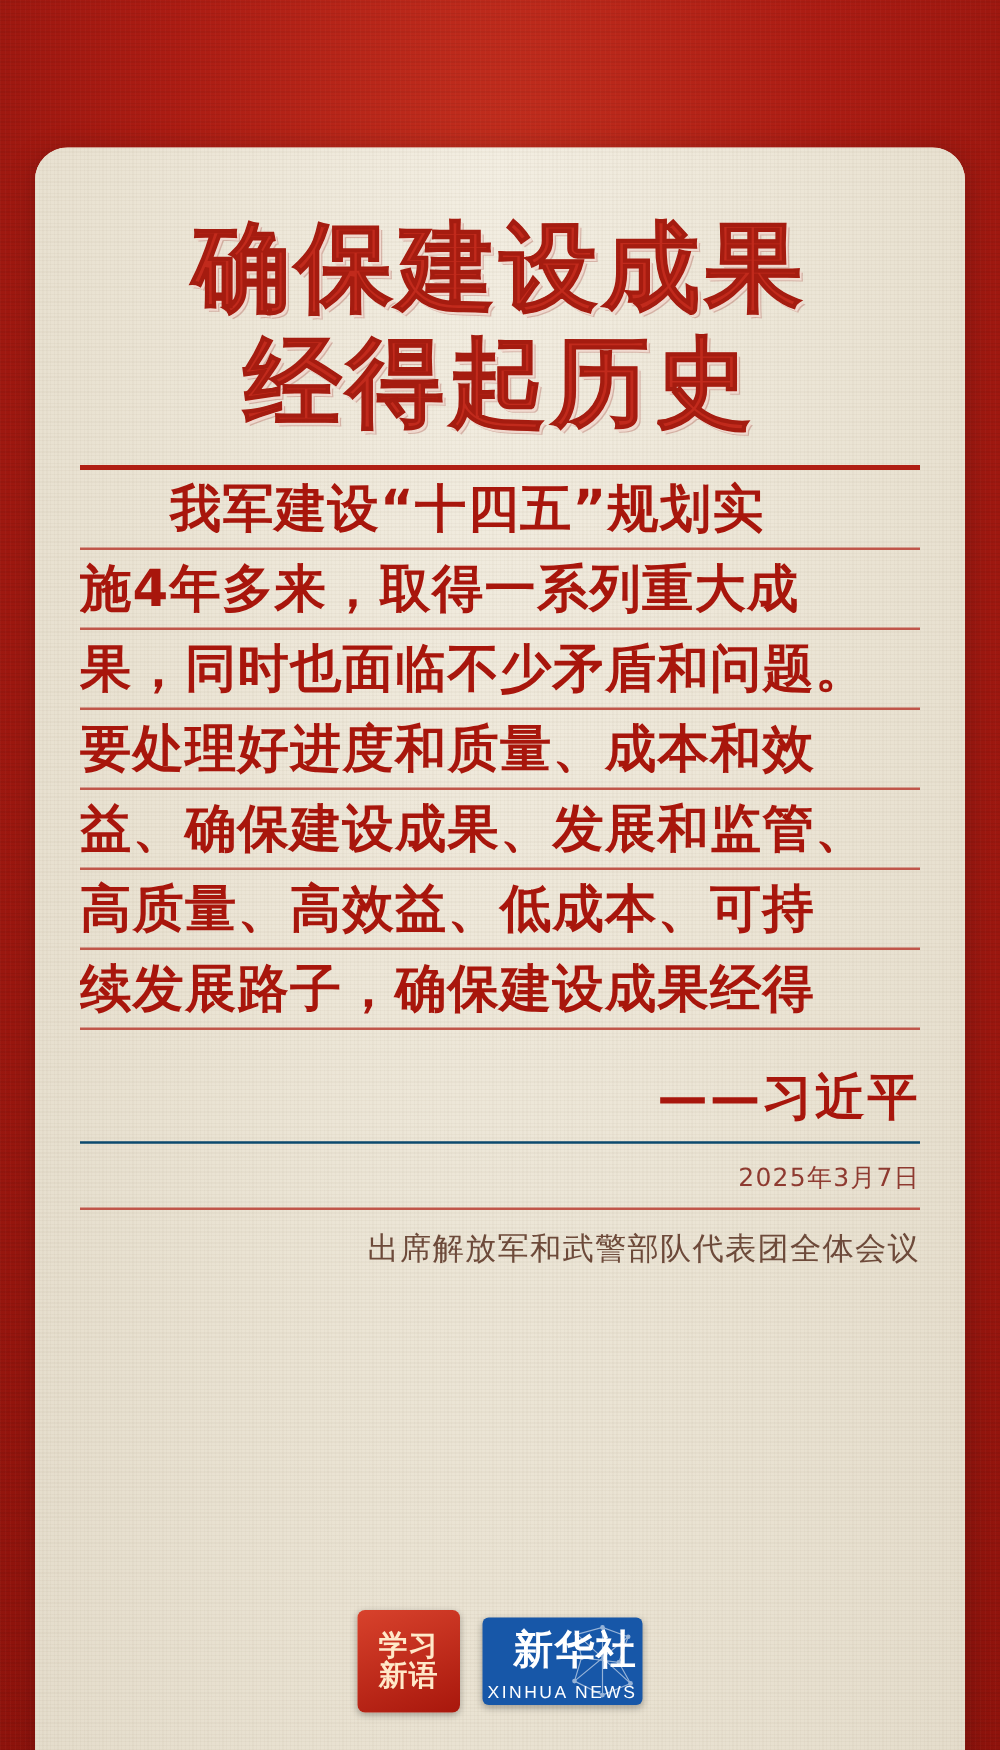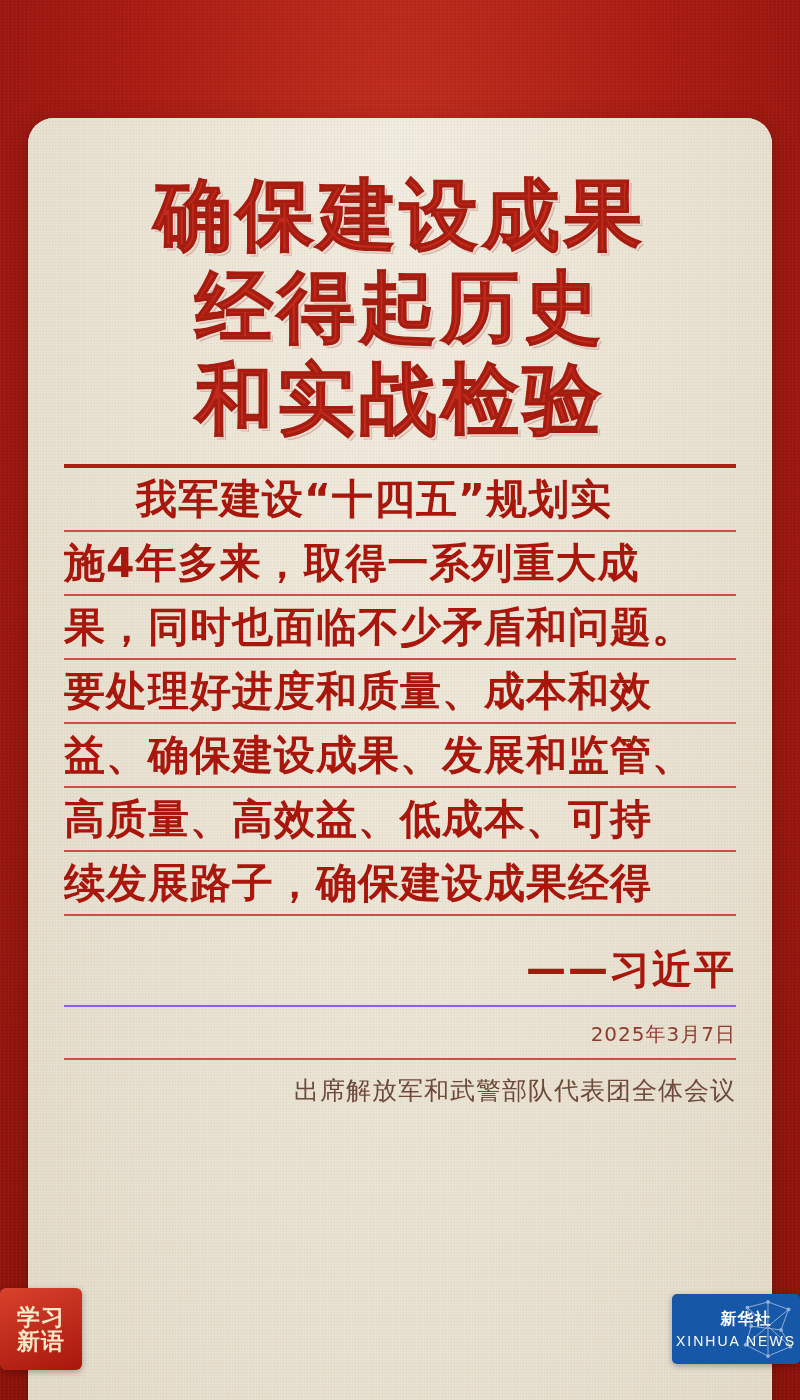--- a/index.html
+++ b/index.html
@@ -127,21 +127,21 @@
     text-align: right;
   }
   .attrib-name {
     font-family: "DejaVu Sans", "Liberation Sans", sans-serif;
     font-weight: bold;
     font-size: 40px;
     color: #a8160c;
     letter-spacing: 2px;
     padding-top: 26px;
     padding-bottom: 8px;
-    border-bottom: 2px solid #8b5cf6;
+    border-bottom: 2px solid #0c4a6e;
   }
   .attrib-date {
     font-family: "DejaVu Sans", "Liberation Sans", sans-serif;
     font-size: 20px;
     color: #8e3a30;
     letter-spacing: 1px;
     padding-top: 14px;
     padding-bottom: 10px;
     border-bottom: 2px solid #c0564a;
   }
@@ -156,21 +156,21 @@
 
   
   .footer {
     position: absolute;
     left: 0;
     right: 0;
     bottom: 28px;
     height: 86px;
     display: flex;
     align-items: center;
-    justify-content: space-between;
+    justify-content: center;
     gap: 18px;
     z-index: 3;
   }
   .logo-xuexi {
     width: 82px;
     height: 82px;
     background: linear-gradient(160deg, #d8422c 0%, #a8170c 100%);
     border-radius: 6px;
     display: flex;
     flex-direction: column;
@@ -205,21 +205,21 @@
     width: 56px;
     height: 62px;
     opacity: 0.55;
   }
   .logo-xinhua .cn {
     position: relative;
     z-index: 2;
     color: #ffffff;
     font-family: "DejaVu Sans", "Liberation Sans", sans-serif;
     font-weight: bold;
-    font-size: 16px;
+    font-size: 32px;
     letter-spacing: 1px;
     margin-left: 20px;
   }
   .logo-xinhua .en {
     position: relative;
     z-index: 2;
     color: #ffffff;
     font-family: "Liberation Sans", sans-serif;
     font-size: 14px;
     letter-spacing: 2px;
@@ -229,21 +229,20 @@
 <body>
 
 <div class="poster">
 
   <div class="card">
     <div class="card-inner">
 
       <div class="headline">
         <span class="headline-line">确保建设成果</span>
         <span class="headline-line">经得起历史</span>
-        <span class="headline-line">和实战检验</span>
       </div>
 
       <div class="rule-top"></div>
 
       <div class="quote-block">
         <div class="quote-line indent">我军建设“十四五”规划实</div>
         <div class="quote-line">施4年多来，取得一系列重大成</div>
         <div class="quote-line">果，同时也面临不少矛盾和问题。</div>
         <div class="quote-line">要处理好进度和质量、成本和效</div>
         <div class="quote-line">益、确保建设成果、发展和监管、</div>

